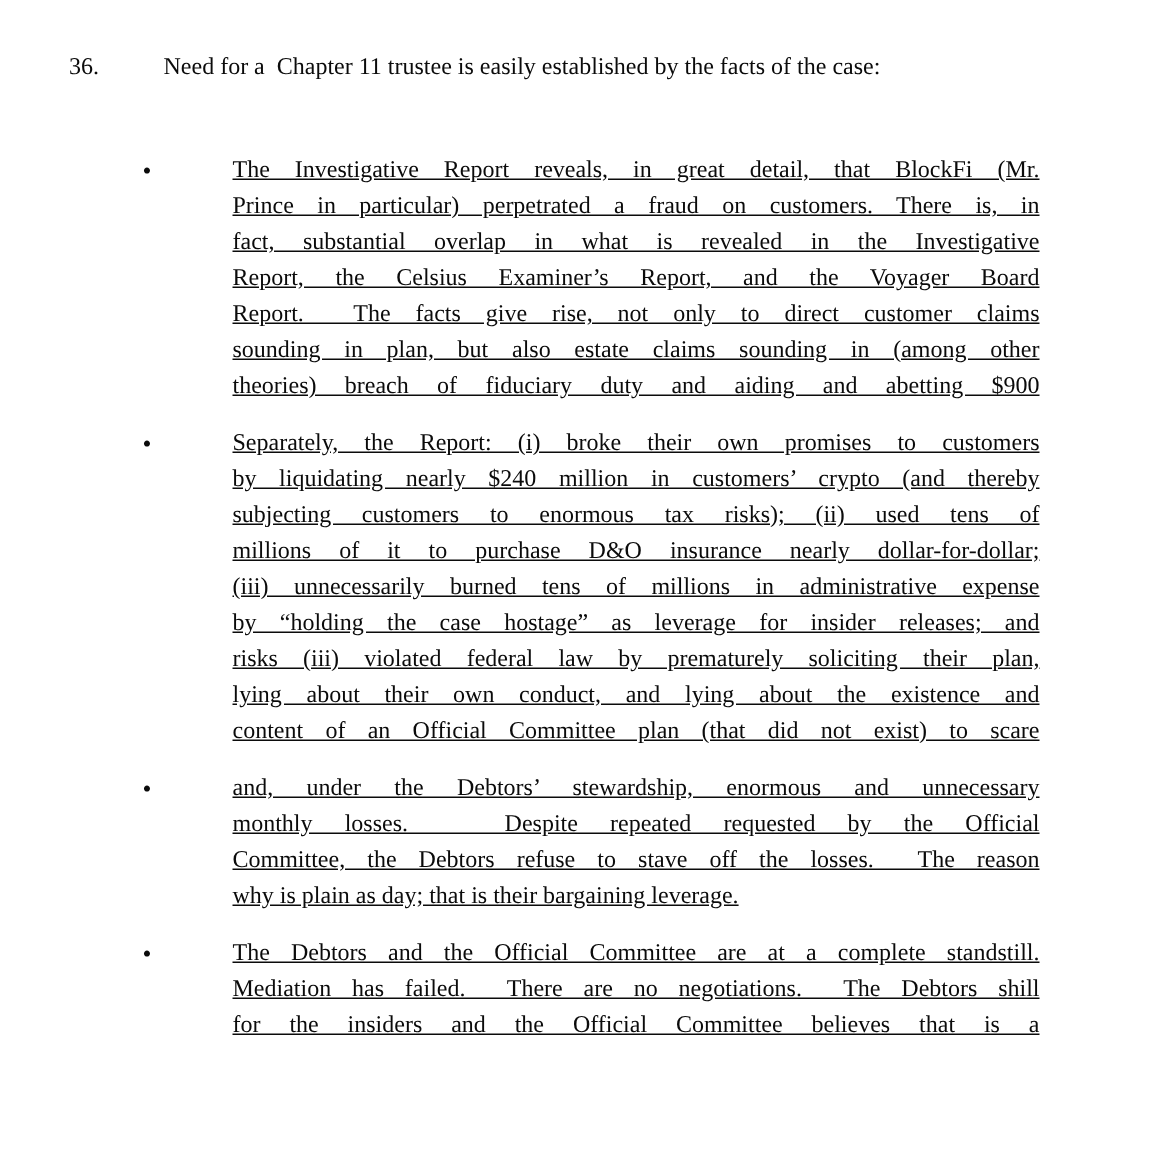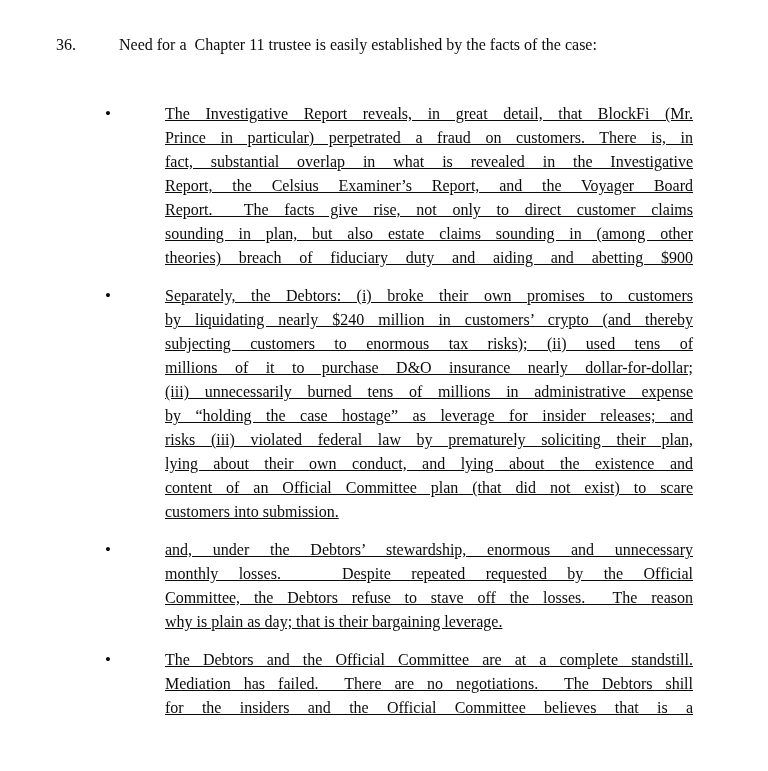--- a/index.html
+++ b/index.html
@@ -5,21 +5,21 @@
   html, body { margin: 0; padding: 0; }
   body {
     width: 768px; height: 771px;
     background: #ffffff;
     color: #0b0b0b;
     font-family: "Liberation Serif", "DejaVu Serif", serif;
     font-size: 16px;
     line-height: 24px;
     overflow: hidden;
   }
-  .page { padding: 9px 75px 0 40px; }
+  .page { padding: 9px 75px 0 30px; }
   .para-head { margin: 0 0 21px 0; white-space: pre-wrap; }
   .para-num { display: inline-block; width: 63px; }
   .bullet-item { display: flex; margin: 0 0 14px 65px; }
   .bullet-marker { flex: 0 0 60px; width: 60px; font-size: 17px; }
   .bullet-body { flex: 1 1 auto; min-width: 0; }
   .line { text-align: justify; text-align-last: justify; white-space: pre-wrap; text-decoration: underline; }
   .line.last { text-align-last: left; }
 </style>
 </head>
 <body>
@@ -37,30 +37,29 @@
           <div class="line">fact, substantial overlap in what is revealed in the Investigative</div>
           <div class="line">Report, the Celsius Examiner’s Report, and the Voyager Board</div>
           <div class="line">Report.&nbsp; The facts give rise, not only to direct customer claims</div>
           <div class="line">sounding in plan, but also estate claims sounding in (among other</div>
           <div class="line">theories) breach of fiduciary duty and aiding and abetting $900</div>
         </div>
       </div>
       <div class="bullet-item">
         <div class="bullet-marker">•</div>
         <div class="bullet-body">
-          <div class="line">Separately, the Debtors: (i) broke their own promises to customers</div>
+          <div class="line">Separately, the Report: (i) broke their own promises to customers</div>
           <div class="line">by liquidating nearly $240 million in customers’ crypto (and thereby</div>
           <div class="line">subjecting customers to enormous tax risks); (ii) used tens of</div>
           <div class="line">millions of it to purchase D&amp;O insurance nearly dollar-for-dollar;</div>
           <div class="line">(iii) unnecessarily burned tens of millions in administrative expense</div>
           <div class="line">by “holding the case hostage” as leverage for insider releases; and</div>
           <div class="line">risks (iii) violated federal law by prematurely soliciting their plan,</div>
           <div class="line">lying about their own conduct, and lying about the existence and</div>
           <div class="line">content of an Official Committee plan (that did not exist) to scare</div>
-          <div class="line last">customers into submission.</div>
         </div>
       </div>
       <div class="bullet-item">
         <div class="bullet-marker">•</div>
         <div class="bullet-body">
           <div class="line">and, under the Debtors’ stewardship, enormous and unnecessary</div>
           <div class="line">monthly losses.&nbsp;&nbsp; Despite repeated requested by the Official</div>
           <div class="line">Committee, the Debtors refuse to stave off the losses.&nbsp; The reason</div>
           <div class="line last">why is plain as day; that is their bargaining leverage.</div>
         </div>

